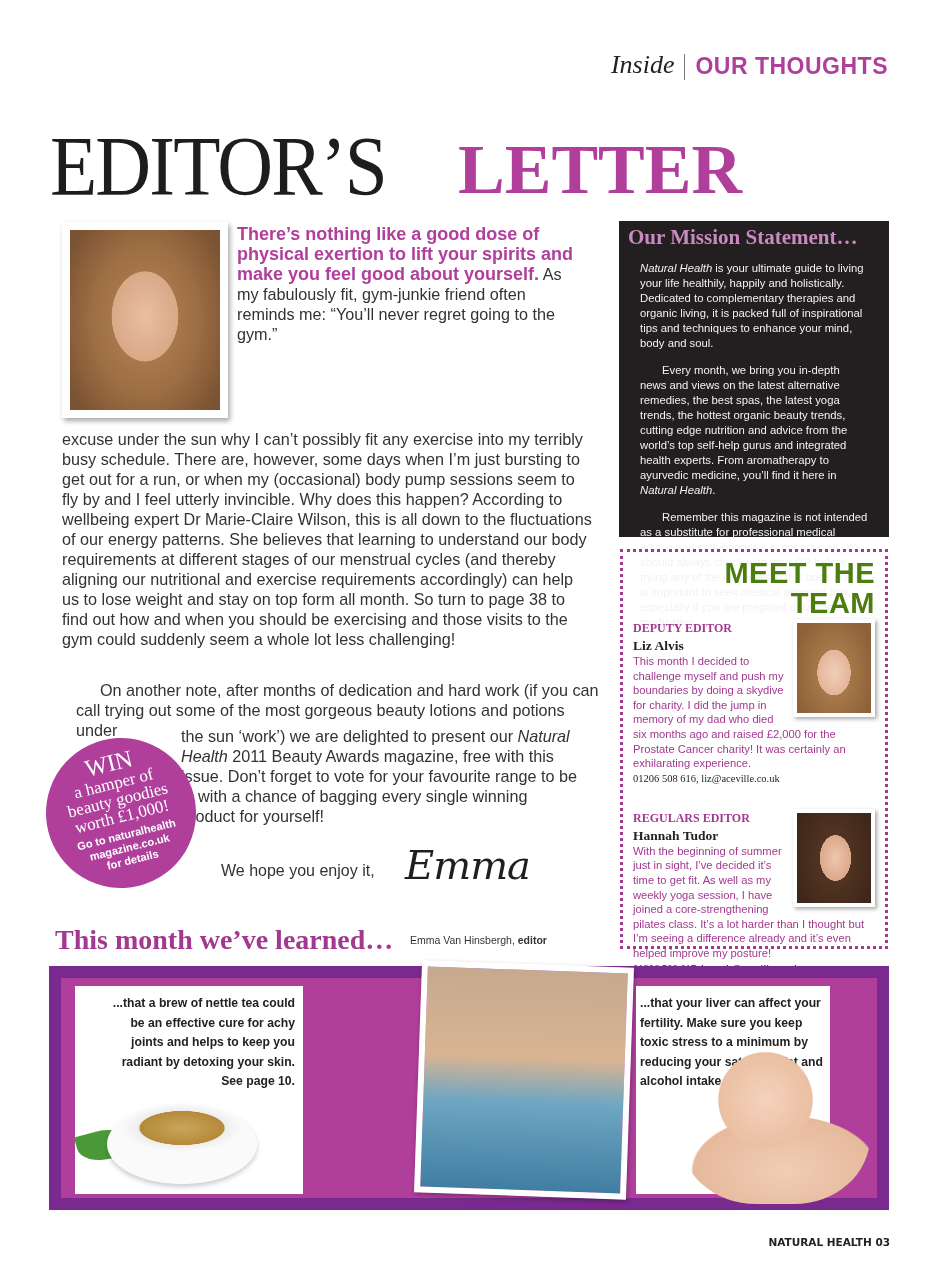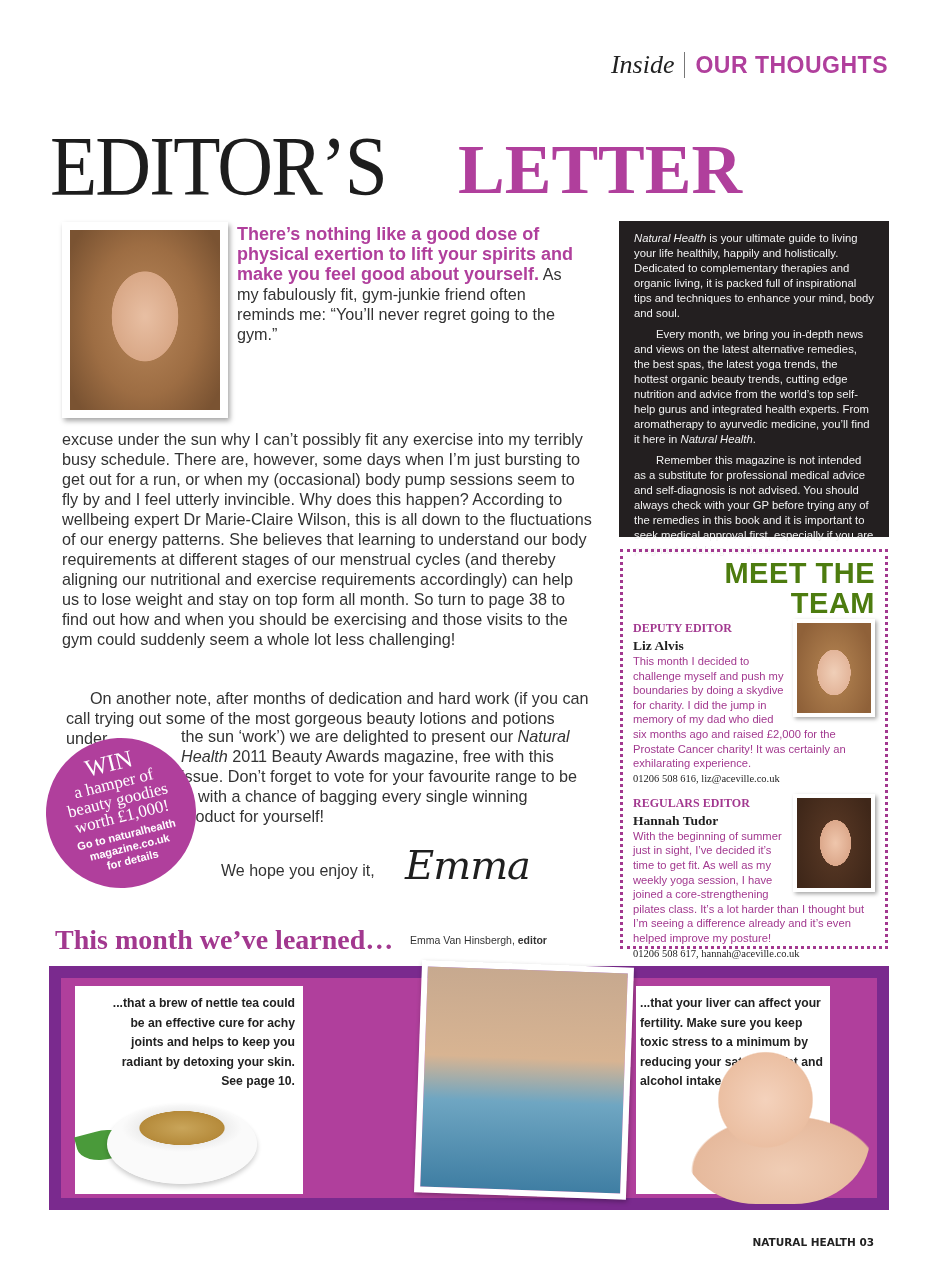--- a/index.html
+++ b/index.html
@@ -1,37 +1,37 @@
 <!DOCTYPE html>
 <html><head>
 <meta charset="utf-8">
 <style>
   * { box-sizing: border-box; margin: 0; padding: 0; }
   html, body { width: 934px; height: 1280px; background: #ffffff; overflow: hidden; }
   body { position: relative; font-family: "Liberation Sans", sans-serif; color: #2a2a2a; }
 
-  .section-tag { position: absolute; top: 50px; right: 46px; display: flex; align-items: center; }
+  .section-tag { position: absolute; top: 50px; right: 46px; display: flex; align-items: flex-end; }
   .section-tag .inside { font-family: "Liberation Serif", serif; font-style: italic; font-size: 26px; color: #222; }
   .section-tag .sep { width: 1px; height: 26px; background: #777; margin: 0 10px; }
   .section-tag .our { font-family: "Liberation Sans", sans-serif; font-weight: bold; font-size: 23px; color: #b03f9c; letter-spacing: 0.5px; }
 
   .title { position: absolute; top: 118px; left: 50px; white-space: nowrap; }
   .title .t1 { font-family: "Liberation Serif", serif; font-size: 84px; color: #1d1d1d; letter-spacing: -2px; transform: scaleX(0.92); display: inline-block; transform-origin: left; }
   .title .t2 { font-family: "Liberation Serif", serif; font-weight: bold; font-size: 70px; color: #b03f9c; position: absolute; left: 408px; top: 12px; }
 
   .photo-editor { position: absolute; left: 62px; top: 222px; width: 166px; height: 196px; background: #fff; box-shadow: 2px 3px 5px rgba(0,0,0,0.35); padding: 8px; }
   .photo-editor .img { width: 100%; height: 100%; background: radial-gradient(ellipse 40% 45% at 50% 48%, #e8bfa3 0%, #d9a887 55%, transparent 56%), radial-gradient(ellipse 60% 70% at 50% 50%, #b8875a 0%, #9d6d43 60%, #7a5332 100%), linear-gradient(#f4f0ea, #e2dbd1); }
 
   .body-text { position: absolute; font-size: 16.2px; line-height: 20px; color: #333; }
   .lead { color: #b03f9c; font-weight: bold; font-size: 18px; }
   .indent { display: inline-block; width: 24px; }
 
   .mission { position: absolute; left: 619px; top: 221px; width: 270px; height: 316px; background: #231f20; padding: 4px 9px; color: #f2f2f2; font-size: 11.3px; line-height: 15px; }
   .mission h2 { font-family: "Liberation Serif", serif; font-weight: bold; font-size: 21px; color: #c98ac0; line-height: 24px; margin-bottom: 0; }
-  .mission p { margin: 6px; }
+  .mission p { margin: 12px; }
   .mission .ind { display: inline-block; width: 22px; }
 
   .team { position: absolute; left: 620px; top: 549px; width: 268px; height: 400px; border: 3px dotted #a2388f; padding: 6px 10px; }
   .team h2 { font-family: Liberation Sans, sans-serif; font-weight: bold; font-size: 29px; color: #4d7c0f; line-height: 30px; letter-spacing: 0.5px; text-align: right; }
   .member { position: relative; margin-top: 2px; }
   .member .role { font-family: "Liberation Serif", serif; font-weight: bold; font-size: 12px; color: #a2388f; line-height: 17px; }
   .member .name { font-family: "Liberation Serif", serif; font-weight: bold; font-size: 13.5px; color: #222; line-height: 17px; }
   .member .bio { font-size: 11.2px; line-height: 14.6px; color: #a2388f; }
   .member .contact { font-family: "Liberation Serif", serif; font-size: 10.5px; color: #222; line-height: 15px; }
   .member .pic { float: right; width: 82px; height: 98px; background: #fff; padding: 4px; box-shadow: 2px 2px 4px rgba(0,0,0,0.35); margin: -18px 0 2px 8px; }
@@ -57,21 +57,21 @@
   .card1 { left: 14px; top: 8px; width: 228px; height: 208px; }
   .card1 .txt { position: absolute; right: 8px; top: 8px; width: 190px; text-align: right; font-weight: bold; font-size: 12.2px; line-height: 19.5px; color: #222; }
   .card1 .tea { position: absolute; left: 32px; bottom: 10px; width: 150px; height: 80px; border-radius: 50%; background: radial-gradient(ellipse 40% 30% at 50% 30%, #c9a55a 0%, #b58a3a 70%, #eee 72%, #fafafa 100%); box-shadow: 0 3px 5px rgba(0,0,0,0.2); }
   .card1 .leaf { position: absolute; left: 2px; bottom: 34px; width: 54px; height: 30px; background: #4a9a3a; border-radius: 0 60% 0 60%; transform: rotate(-15deg); }
   .card2txt { position: absolute; left: 256px; top: 8px; width: 100px; color: #fff; font-weight: bold; font-size: 12.2px; line-height: 19.5px; }
   .card3 { left: 357px; top: -14px; width: 212px; height: 232px; transform: rotate(2deg); border: 6px solid #fff; background: linear-gradient(180deg, #c7a98f 0%, #d8b492 40%, #6fa6c2 60%, #3f7ea3 100%); box-shadow: 1px 2px 5px rgba(0,0,0,0.3); }
   .card4 { left: 575px; top: 8px; width: 194px; height: 208px; }
   .card4 .txt { position: absolute; left: 4px; top: 8px; width: 190px; font-weight: bold; font-size: 12.2px; line-height: 19.5px; color: #222; }
   .baby { position: absolute; left: 680px; top: 1036px; width: 190px; height: 168px; border-radius: 50% 50% 40% 40%; background: radial-gradient(ellipse 35% 40% at 45% 38%, #f4d2bc 0%, #ebbfa2 70%, transparent 72%), radial-gradient(ellipse 60% 40% at 55% 80%, #f0cdb5 0%, #e6b99c 80%, transparent 82%); }
 
-  .folio { position: absolute; right: 60px; top: 1236px; font-family: "DejaVu Sans", sans-serif; font-weight: bold; font-size: 10.5px; color: #222; }
+  .folio { position: absolute; right: 44px; top: 1236px; font-family: "DejaVu Sans", sans-serif; font-weight: bold; font-size: 10.5px; color: #222; }
 </style>
 </head>
 <body>
 
 <div class="section-tag">
   <span class="inside">Inside</span>
   <span class="sep"></span>
   <span class="our">OUR THOUGHTS</span>
 </div>
 
@@ -82,21 +82,21 @@
 
 <div class="photo-editor">
     <div class="img"></div>
   </div>
 
 <div class="body-text" style="left:237px; top:224px; width:350px;">
   <span class="lead">There’s nothing like a good dose of physical exertion to lift your spirits and make you feel good about yourself.</span><span> As my fabulously fit, gym-junkie friend often reminds me: “You’ll never regret going to the gym.”</span><br>
   <span class="indent"></span>
 </div>
 
-<div class="body-text" style="left:66px; top:680px; width:530px;margin-top:8px;">
+<div class="body-text" style="left:76px; top:680px; width:530px;">
   <span class="indent"></span><span>On another note, after months of dedication and hard work (if you can call trying out some of the most gorgeous beauty lotions and potions under</span>
 </div>
 <div class="body-text" style="left:181px; top:726px; width:400px;">
   <span>the sun ‘work’) we are delighted to present our</span> <i>Natural Health</i> <span>2011 Beauty Awards magazine, free with this issue. Don’t forget to vote for your favourite range to be in with a chance of bagging every single winning product for yourself!</span>
 </div>
 
 <div class="win">
   <div class="w1">WIN</div>
   <div class="w2">a hamper of</div>
   <div class="w2">beauty goodies</div>
@@ -104,37 +104,38 @@
   <div class="w3">Go to naturalhealth</div>
   <div class="w3" style="margin-top:0">magazine.co.uk</div>
   <div class="w3" style="margin-top:0">for details</div>
 </div>
 
 <div class="signoff">We hope you enjoy it,</div>
 <div class="signature">Emma</div>
 <div class="sig-caption"><span>Emma Van Hinsbergh,</span> <b>editor</b></div>
 
 <div class="mission">
+  <h2>Our Mission Statement…</h2>
   <p><i>Natural Health</i><span> is your ultimate guide to living your life healthily, happily and holistically. Dedicated to complementary therapies and organic living, it is packed full of inspirational tips and techniques to enhance your mind, body and soul.</span></p>
   <p><span class="ind"></span><span>Every month, we bring you in-depth news and views on the latest alternative remedies, the best spas, the latest yoga trends, the hottest organic beauty trends, cutting edge nutrition and advice from the world’s top self-help gurus and integrated health experts. From aromatherapy to ayurvedic medicine, you’ll find it here in </span><i>Natural Health</i><span>.</span></p>
   <p><span class="ind"></span><span>Remember this magazine is not intended as a substitute for professional medical advice and self-diagnosis is not advised. You should always check with your GP before trying any of the remedies in this book and it is important to seek medical approval first, especially if you are pregnant or taking medication.</span></p>
 </div>
 
 <div class="team">
   <h2>MEET THE TEAM</h2>
   <div class="member liz">
     <div class="role">DEPUTY EDITOR</div>
     <div class="pic">
         <div class="img"></div>
       </div>
     <div class="name">Liz Alvis</div>
     <div class="bio">This month I decided to challenge myself and push my boundaries by doing a skydive for charity. I did the jump in memory of my dad who died six months ago and raised £2,000 for the Prostate Cancer charity! It was certainly an exhilarating experience.</div>
     <div class="contact">01206 508 616, liz@aceville.co.uk</div>
   </div>
-  <div class="member hannah" style="margin-top:9px;">
+  <div class="member hannah" style="margin-top:24px;">
     <div class="role">REGULARS EDITOR</div>
     <div class="pic">
         <div class="img"></div>
       </div>
     <div class="name">Hannah Tudor</div>
     <div class="bio">With the beginning of summer just in sight, I’ve decided it’s time to get fit. As well as my weekly yoga session, I have joined a core-strengthening pilates class. It’s a lot harder than I thought but I’m seeing a difference already and it’s even helped improve my posture!</div>
     <div class="contact">01206 508 617, hannah@aceville.co.uk</div>
   </div>
 </div>
 

